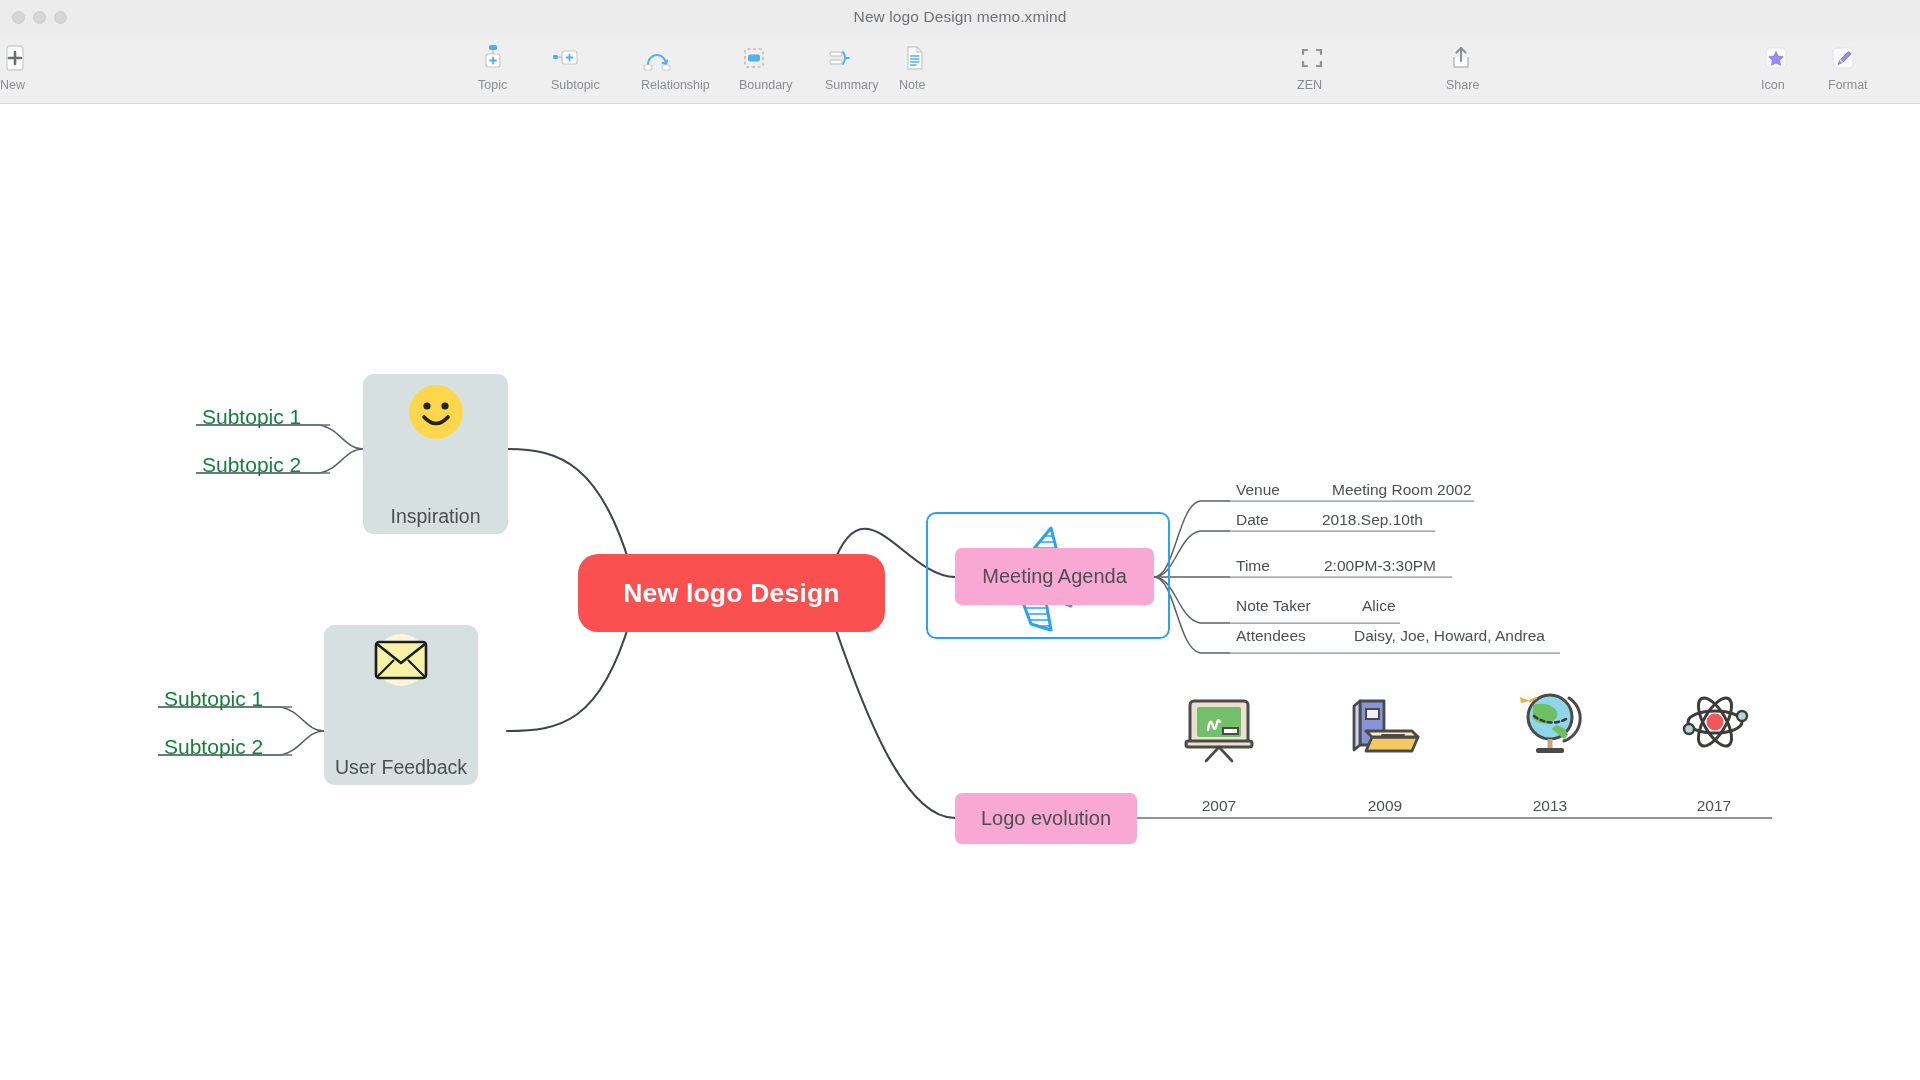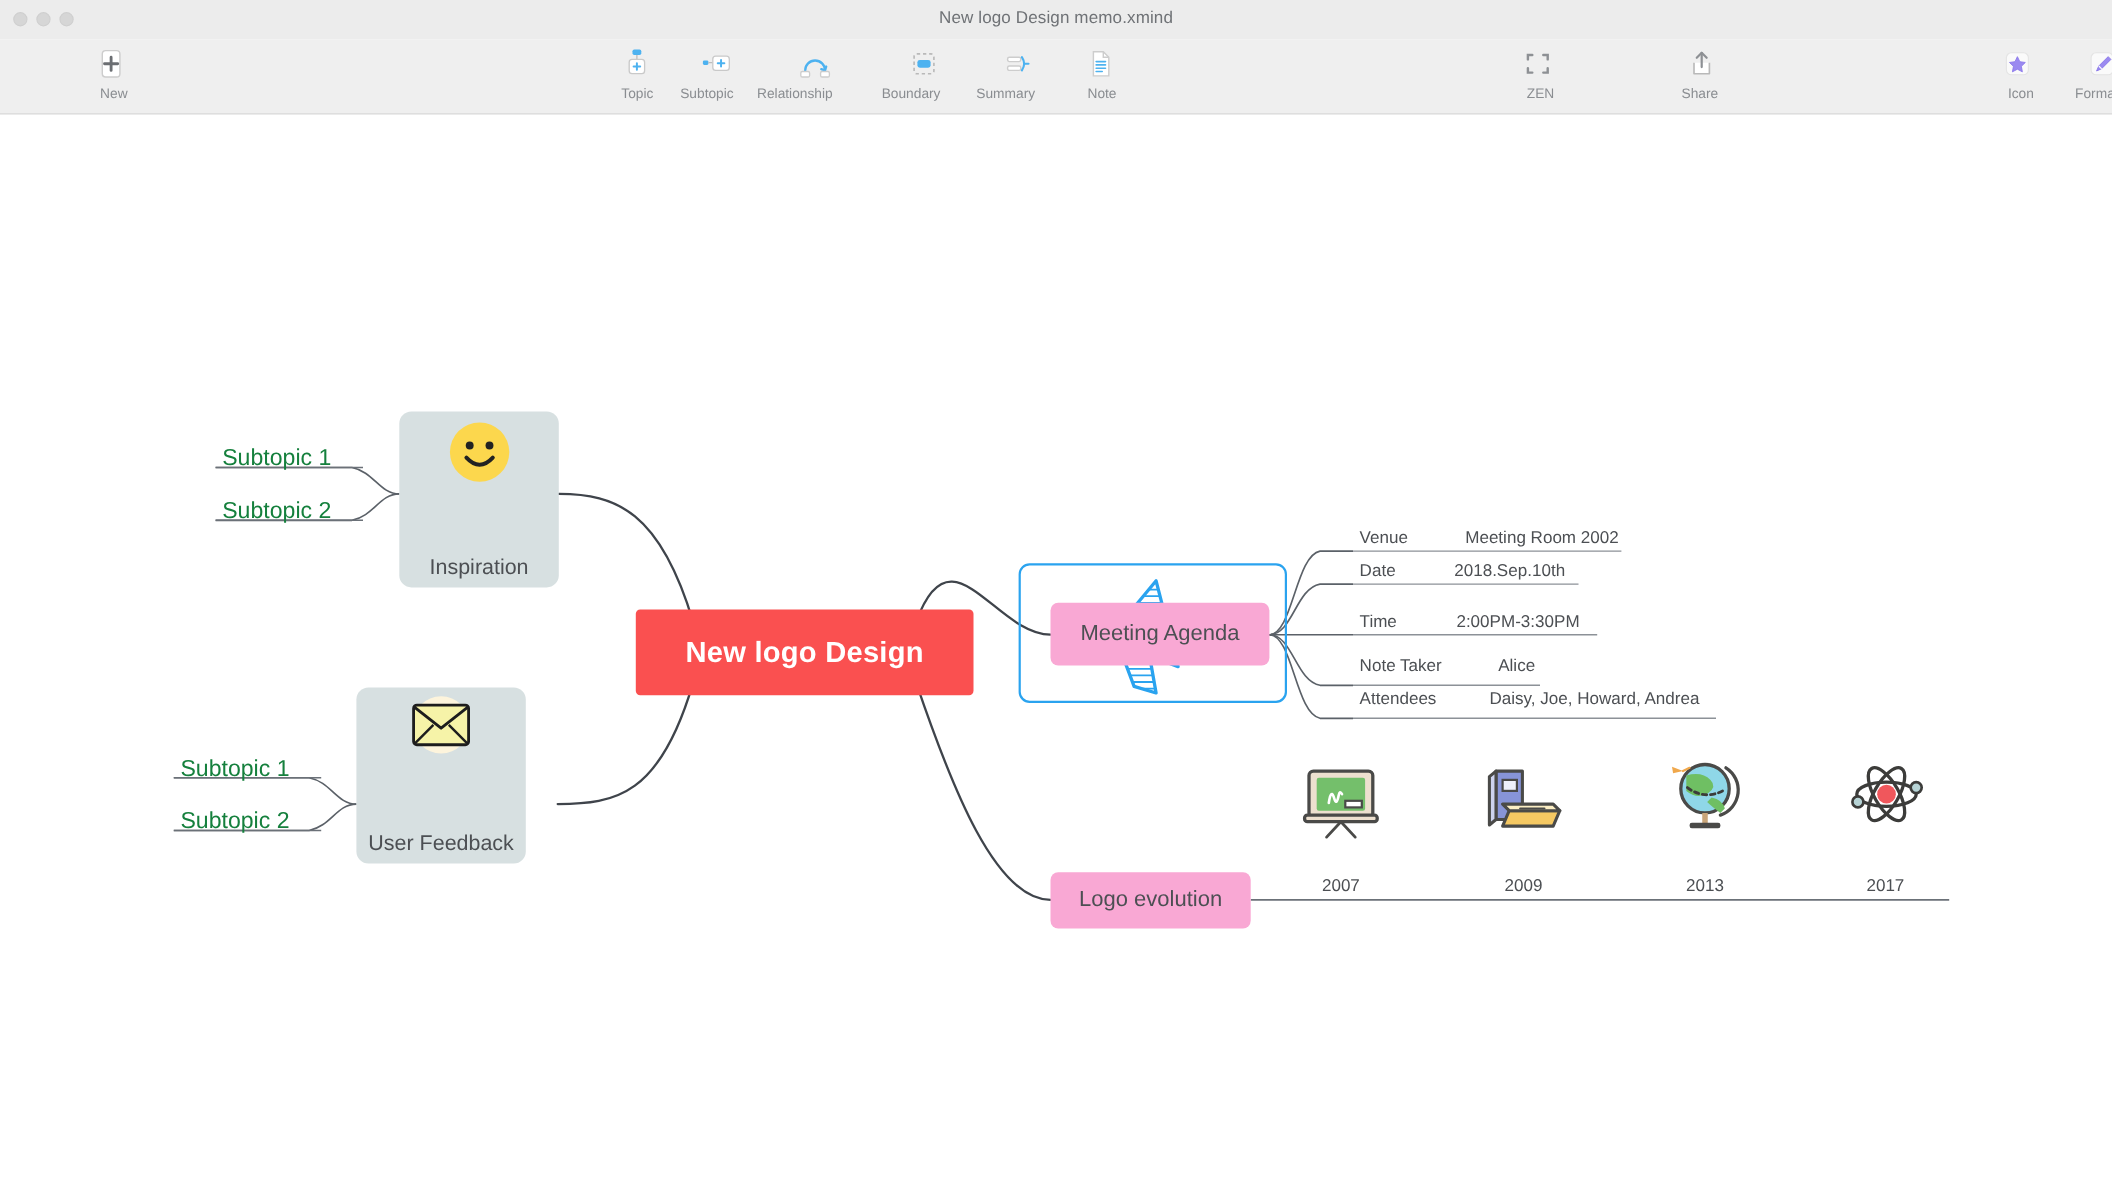--- a/index.html
+++ b/index.html
@@ -50,24 +50,23 @@
     background: #efefef;
     border-bottom: 1px solid #d8d8d8;
   }
   .tb-item {
     position: absolute;
     top: 4px;
     width: 92px;
     height: 60px;
     display: flex;
     flex-direction: column;
-    align-items: flex-end;
+    align-items: flex-start;
     justify-content: flex-start;
     cursor: default;
-    margin-left: 24px;
   }
   .tb-icon {
     height: 32px;
     display: flex;
     align-items: center;
     justify-content: center;
     margin-top: 2px;
   }
   .tb-label {
     font-size: 12.5px;
@@ -95,21 +94,21 @@
     font-size: 19px;
     white-space: nowrap;
     gap: 38px;
   }
 
   
   #central-topic {
     left: 578px; top: 449px;
     width: 307px; height: 78px;
     background: #fa5050;
-    border-radius: 4px;
+    border-radius: 20px;
     color: #ffffff;
     font-size: 26.5px;
     font-weight: bold;
     letter-spacing: 0.2px;
   }
 
   
   .branch-box {
     background: #d7e0e1;
     border-radius: 11px;

